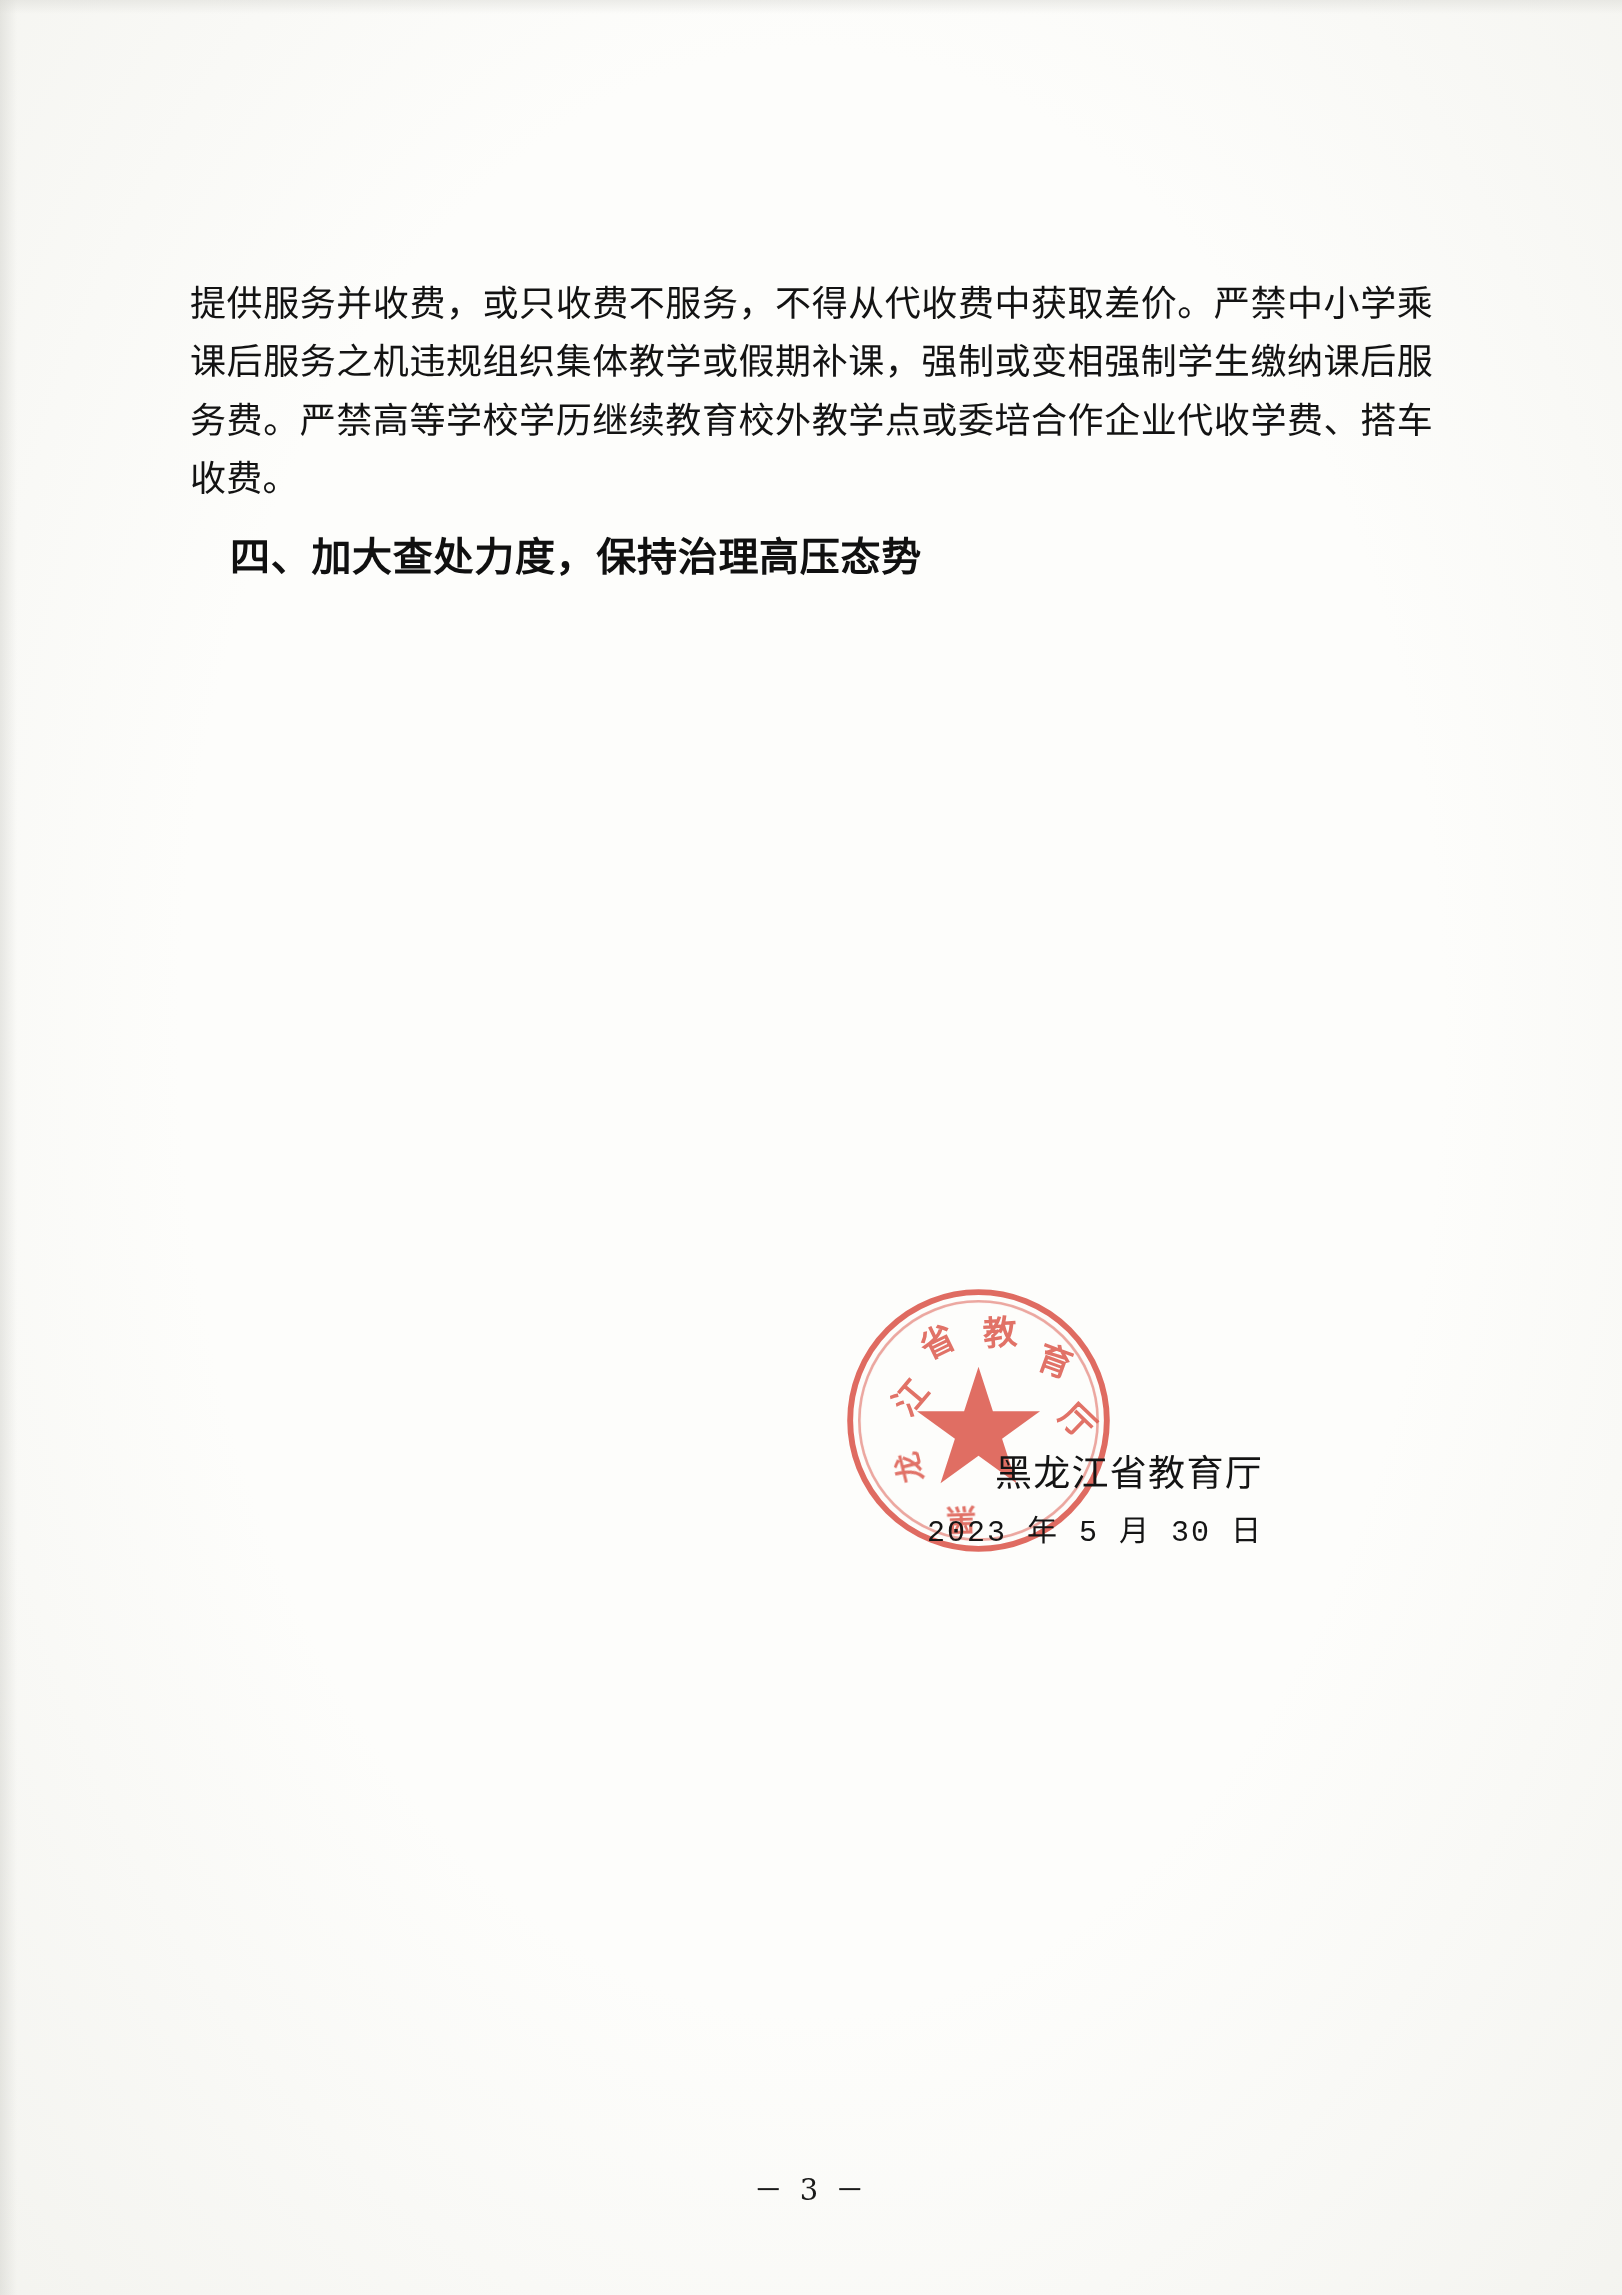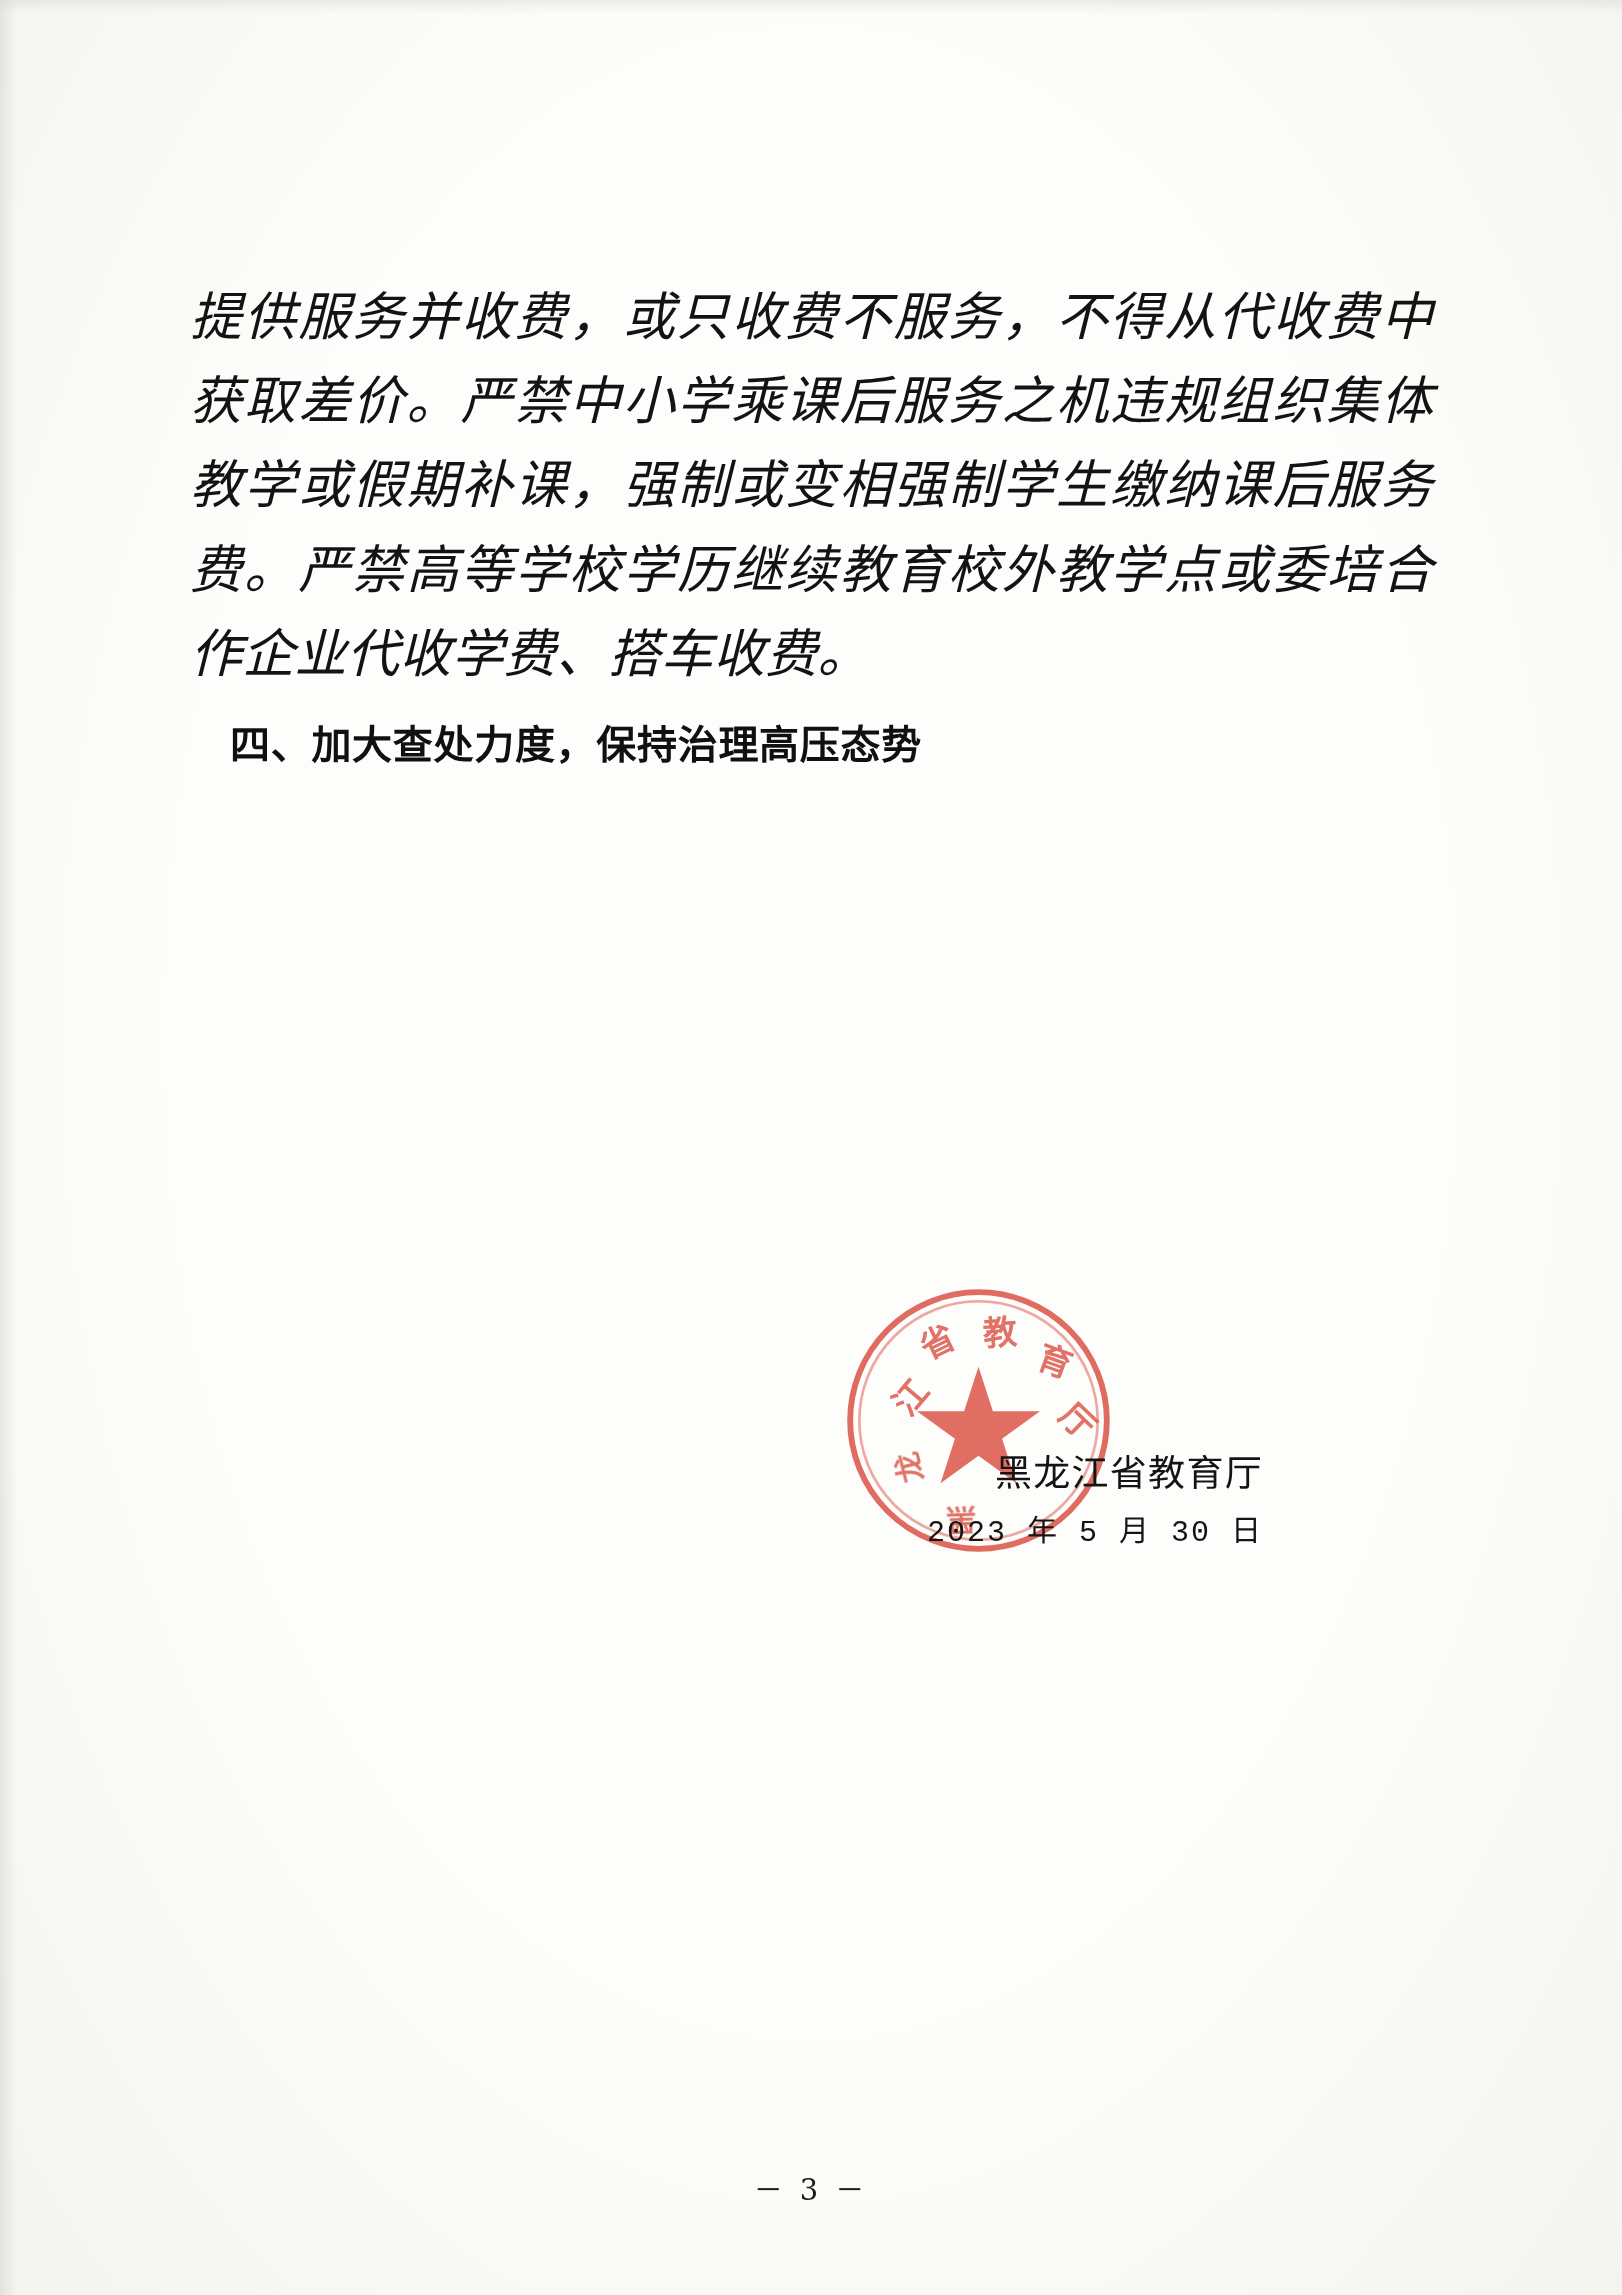--- a/index.html
+++ b/index.html
@@ -27,28 +27,27 @@
       radial-gradient(ellipse at 50% 45%, rgba(255,255,255,0) 55%, rgba(236,236,230,0.55) 100%);
     pointer-events: none;
   }
   .content {
     position: absolute;
     left: 190px;
     top: 275px;
     width: 1243px;
   }
   .para {
-    font-size: 52px;
+    font-size: 36px;
     line-height: 1.62;
     color: #131313;
     letter-spacing: 0.3px;
     text-align: justify;
     text-justify: inter-character;
     margin: 0 0 3.9px 0;
-    font-style: italic;
   }
   .para.indent {
     text-indent: 2em;
   }
   .heading {
     font-size: 40px;
     line-height: 1.6;
     color: #101010;
     font-weight: 700;
     font-family: "DejaVu Sans", "Liberation Sans", sans-serif;

